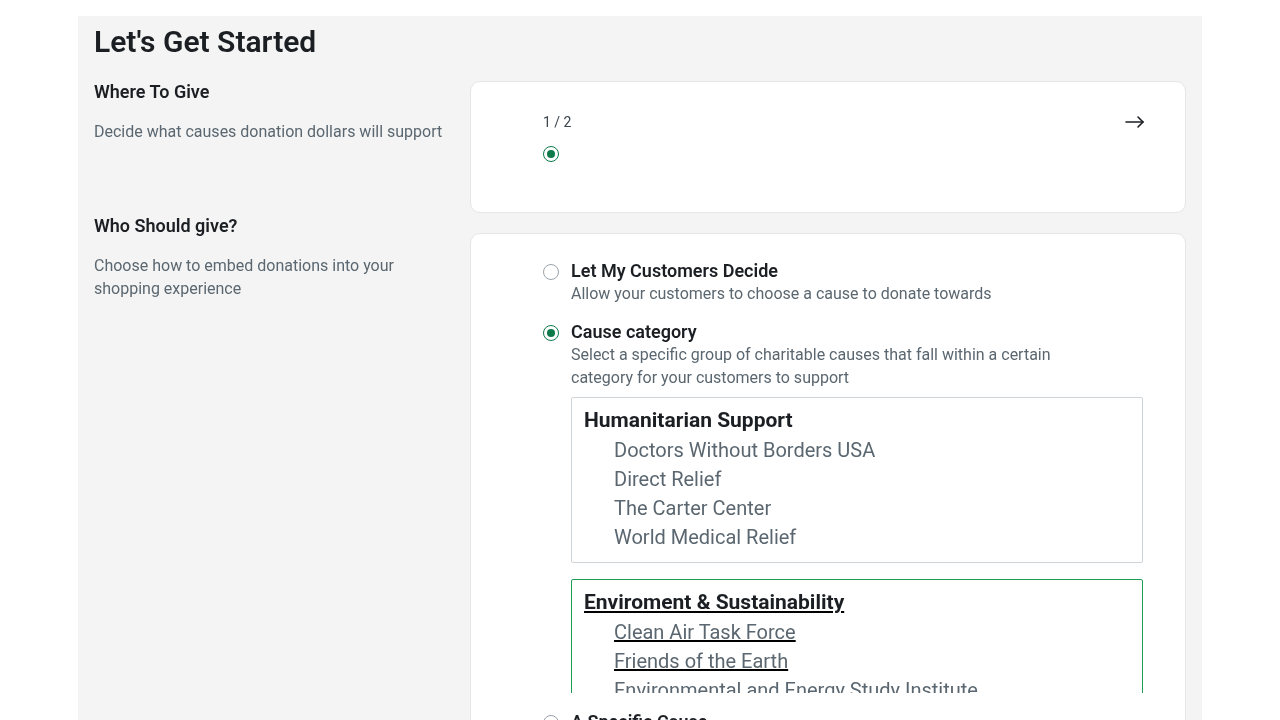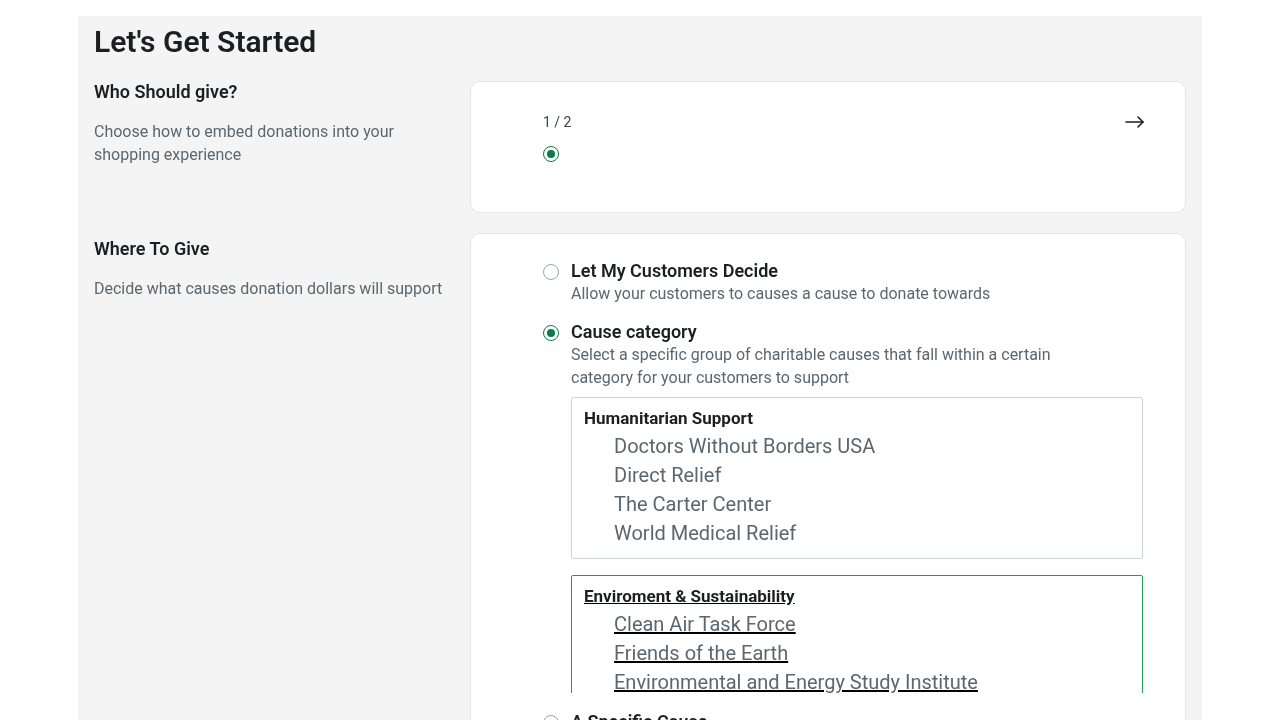--- a/index.html
+++ b/index.html
@@ -130,21 +130,21 @@
     background: #ffffff;
     padding: 10px 12px 10px 12px;
     margin-bottom: 16px;
     cursor: pointer;
   }
   .cause-box.selected {
     border: 1.5px solid #1e9e54;
     text-decoration: underline;
   }
   .cause-title {
-    font-size: 17px;
+    font-size: 21px;
     font-weight: 700;
     color: #1b1f23;
     margin-bottom: 4px;
   }
   .cause-list {
     padding-left: 30px;
   }
   .cause-item {
     font-size: 20px;
     line-height: 1.45;
@@ -154,26 +154,26 @@
 </head>
 <body>
 
 <div class="page">
   <h1 class="page-title">Let's Get Started</h1>
 
   <div class="columns">
 
     <div class="left-col">
       <div class="side-block">
+        <div class="side-heading">Where To Give</div>
+        <div class="side-desc">Decide what causes donation dollars will support</div>
+      </div>
+      <div class="side-block">
         <div class="side-heading">Who Should give?</div>
         <div class="side-desc">Choose how to embed donations into your shopping experience</div>
-      </div>
-      <div class="side-block">
-        <div class="side-heading">Where To Give</div>
-        <div class="side-desc">Decide what causes donation dollars will support</div>
       </div>
     </div>
 
     <div class="right-col">
 
       <div class="card">
         <div class="step-row">
           <span class="step-counter">1 / 2</span>
           <span class="arrow-btn">
             <svg width="20" height="14" viewBox="0 0 20 14" fill="none" stroke="#1b1f23" stroke-width="1.6" stroke-linecap="round" stroke-linejoin="round">
@@ -188,21 +188,21 @@
             </div>
         </div>
       </div>
 
       <div class="card" style="padding-bottom:8px;">
 
         <div class="radio-option">
           <div class="radio-outer"></div>
           <div>
             <div class="opt-title">Let My Customers Decide</div>
-            <div class="opt-desc">Allow your customers to causes a cause to donate towards</div>
+            <div class="opt-desc">Allow your customers to choose a cause to donate towards</div>
           </div>
         </div>
 
         <div class="radio-option" style="margin-bottom:8px;">
           <div class="radio-outer selected">
               <div class="radio-inner"></div>
             </div>
           <div style="max-width:540px;">
             <div class="opt-title">Cause category</div>
             <div class="opt-desc">Select a specific group of charitable causes that fall within a certain category for your customers to support</div>

